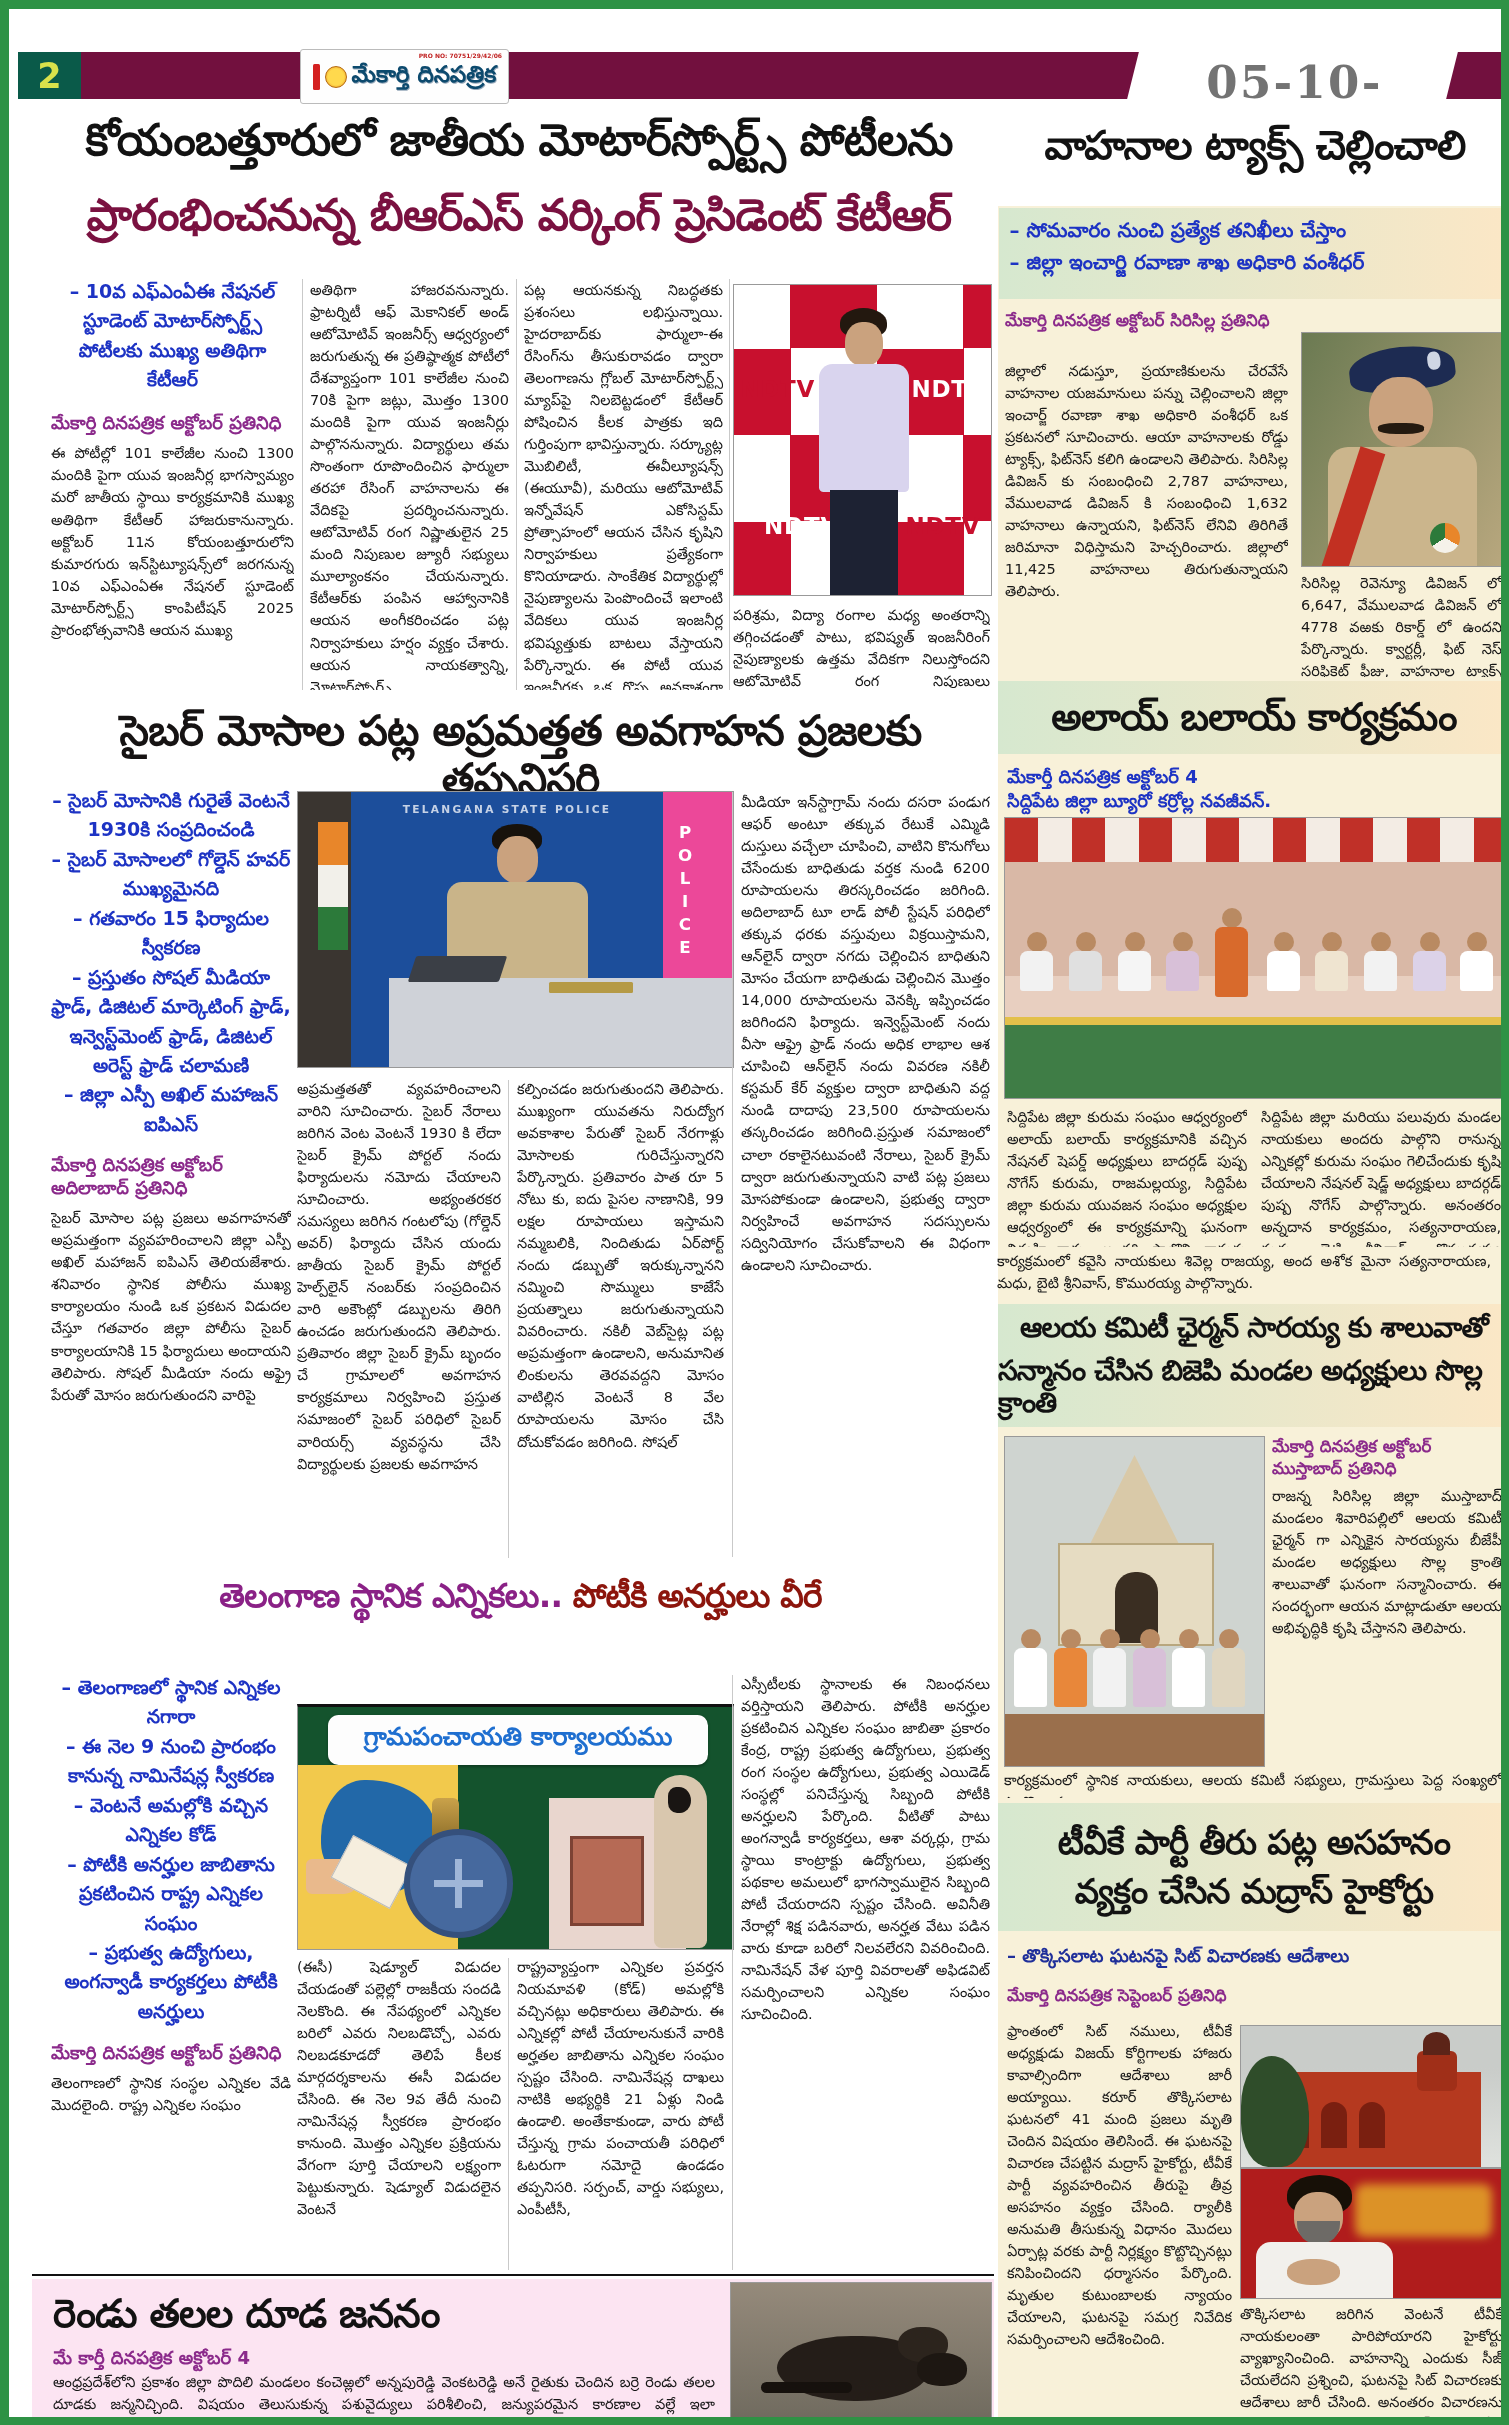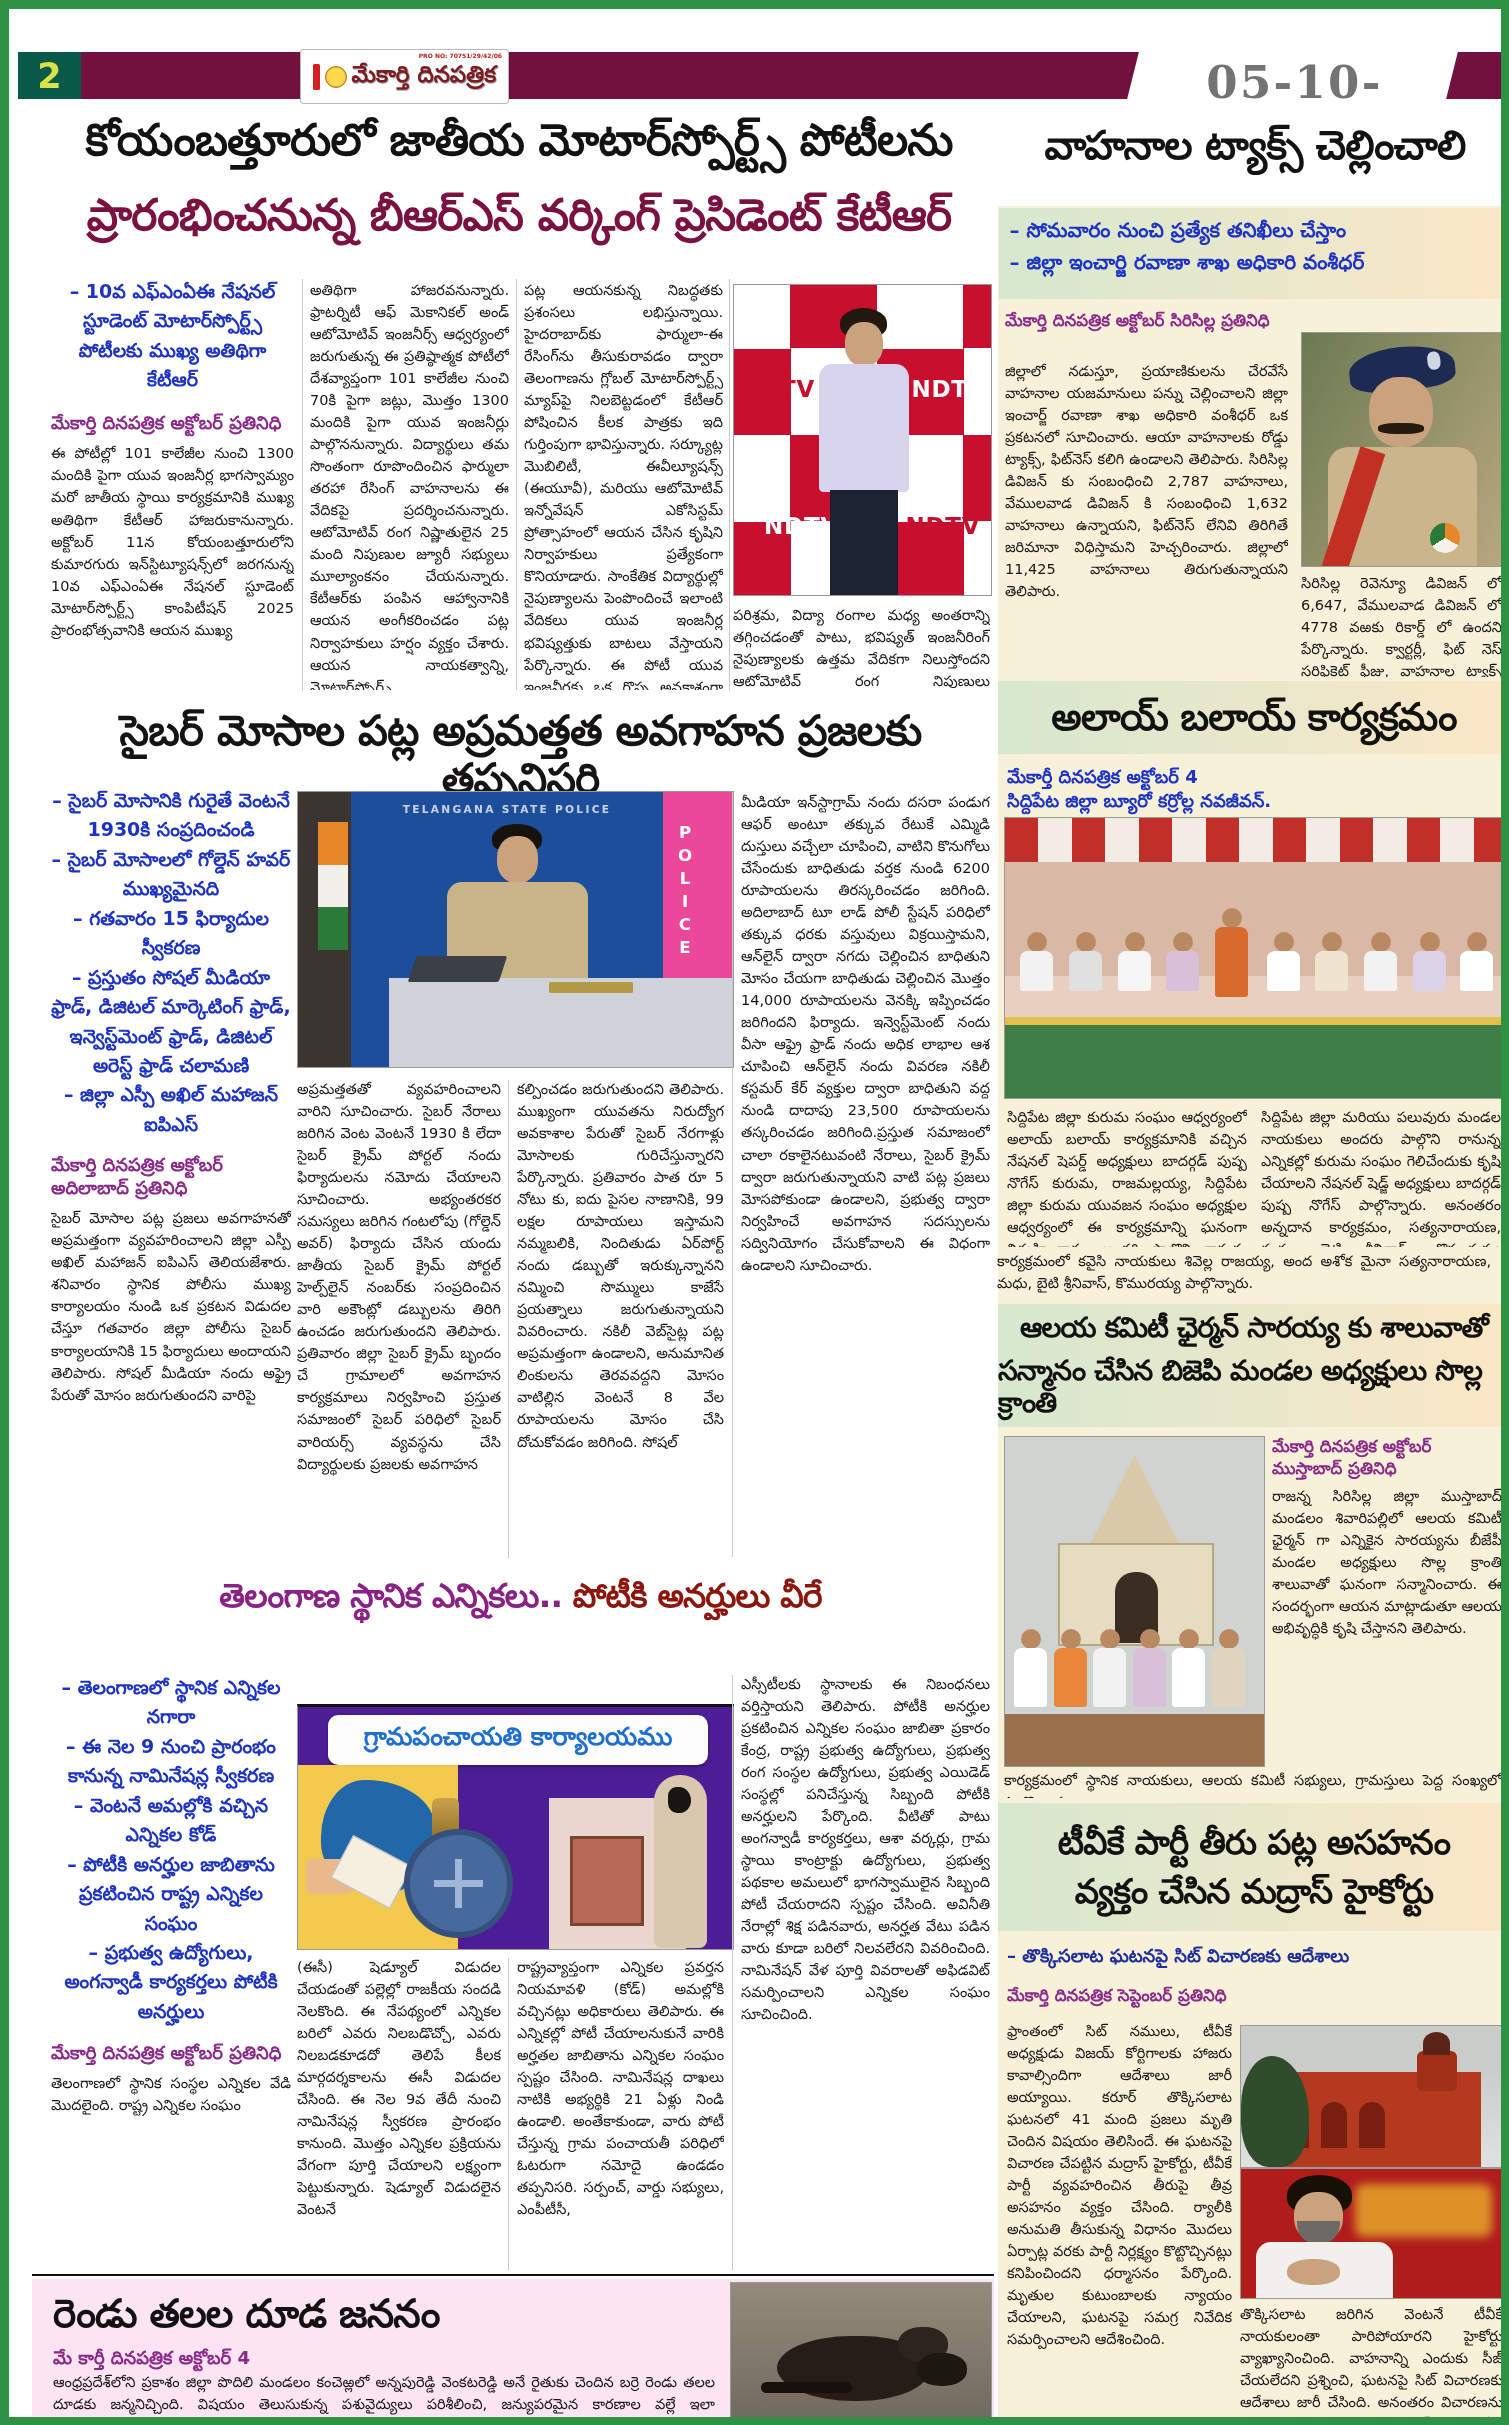--- a/index.html
+++ b/index.html
@@ -15,21 +15,21 @@
   .num-box{left:9px;top:43px;width:63px;height:47px;background:#0a5a49;color:#d9e14b;
     font-size:35px;font-weight:bold;display:flex;align-items:center;justify-content:center;}
   .date-panel{left:1124px;top:43px;width:319px;height:47px;background:#ffffff;transform:skewX(-14deg);}
   .date-text{left:1141px;top:47px;width:289px;height:41px;color:#737373;
     font-family:"DejaVu Serif", serif;font-size:45px;font-weight:bold;letter-spacing:2.3px;text-align:center;}
   .logo-box{left:291px;top:40px;width:207px;height:53px;background:#fefefe;border:0.8px solid #bbb;border-radius:3px;
     display:flex;align-items:center;justify-content:center;gap:4.6px;}
   .logo-pro{position:absolute;top:1.5px;right:6px;font-size:6px;color:#c02020;font-weight:bold;}
   .logo-sun{width:20px;height:20px;border-radius:50%;background:radial-gradient(circle,#ffd94d 55%,#e88b1a 100%);border:1.5px solid #b56a10;}
   .logo-flag{width:7.6px;height:26px;background:#d42020;border-radius:1.5px;}
-  .logo-text{color:#7f1d1d;font-size:23px;font-weight:800;text-shadow:0.8px 0.8px 0 #9ab;}
+  .logo-text{color:#0c4a6e;font-size:23px;font-weight:800;text-shadow:0.8px 0.8px 0 #9ab;}
   
   .h-main{font-weight:800;color:#121212;letter-spacing:-0.8px;line-height:1.15;}
   .h-maroon{color:#7a1140;}
   .h-purple{color:#8a2186;}
   .h-dred{color:#8c150c;}
   
   .body{font-size:14.5px;line-height:1.52;text-align:justify;color:#161616;overflow:hidden;}
   .bullets-blue{color:#1d33c4;font-weight:bold;font-size:19px;line-height:1.55;text-align:center;}
   .bullets-left{color:#1d33c4;font-weight:bold;font-size:20px;line-height:1.6;text-align:left;}
   .byline{color:#8b2a8b;font-weight:bold;font-size:18px;line-height:1.3;}
@@ -146,21 +146,21 @@
   <div class="abs" style="left:42px;top:1664px;width:240px;height:599px;overflow:hidden;">
     <div class="bullets-blue">– తెలంగాణలో స్థానిక ఎన్నికల నగారా</div>
     <div class="bullets-blue">– ఈ నెల 9 నుంచి ప్రారంభం కానున్న నామినేషన్ల స్వీకరణ</div>
     <div class="bullets-blue">– వెంటనే అమల్లోకి వచ్చిన ఎన్నికల కోడ్</div>
     <div class="bullets-blue">– పోటీకి అనర్హుల జాబితాను ప్రకటించిన రాష్ట్ర ఎన్నికల సంఘం</div>
     <div class="bullets-blue">– ప్రభుత్వ ఉద్యోగులు, అంగన్వాడీ కార్యకర్తలు పోటీకి అనర్హులు</div>
     <div class="byline" style="margin-top:15px;">మేకార్తి దినపత్రిక అక్టోబర్ ప్రతినిధి</div>
     <div class="body" style="margin-top:7.6px;">తెలంగాణలో స్థానిక సంస్థల ఎన్నికల వేడి మొదలైంది. రాష్ట్ర ఎన్నికల సంఘం</div>
   </div>
 
-  <div class="abs photo" style="left:288px;top:1695px;width:435px;height:242px;background:#4c1d95;border-top:3px solid #111;">
+  <div class="abs photo" style="left:288px;top:1695px;width:435px;height:242px;background:#14532d;border-top:3px solid #111;">
     <div class="abs" style="left:30px;top:7.6px;width:380px;height:50px;background:#fdfdfd;border-radius:10.6px;box-shadow:0 1.5px 3px rgba(0,0,0,.3);
          display:flex;align-items:center;justify-content:center;color:#1f6fd0;font-size:25px;font-weight:800;">గ్రామపంచాయతి కార్యాలయము</div>
     <div class="abs" style="left:0;top:58px;width:160px;height:184px;background:#f2c94c;"></div>
     <div class="abs" style="left:23px;top:73px;width:114px;height:114px;background:#2268a8;border-radius:38% 60% 45% 55%/50% 42% 58% 45%;"></div>
     <div class="abs" style="left:7.6px;top:152px;width:53px;height:35px;background:#e9b98c;border-radius:6px 15px 15px 6px;"></div>
     <div class="abs" style="left:40px;top:141px;width:65px;height:46px;background:#f6eede;transform:rotate(28deg);border:0.8px solid #bbb;"></div>
     <div class="abs" style="left:134px;top:91px;width:27px;height:43px;background:linear-gradient(#caa24a,#8d6e2a);border-radius:6px 6px 3px 3px;"></div>
     <div class="abs" style="left:106px;top:122px;width:97px;height:97px;background:#46699e;border-radius:50%;border:6px solid #35507c;display:flex;align-items:center;justify-content:center;">
       <div style="width:49px;height:7.6px;background:#9fb6d8;position:absolute;"></div>
       <div style="width:7.6px;height:49px;background:#9fb6d8;position:absolute;"></div>

